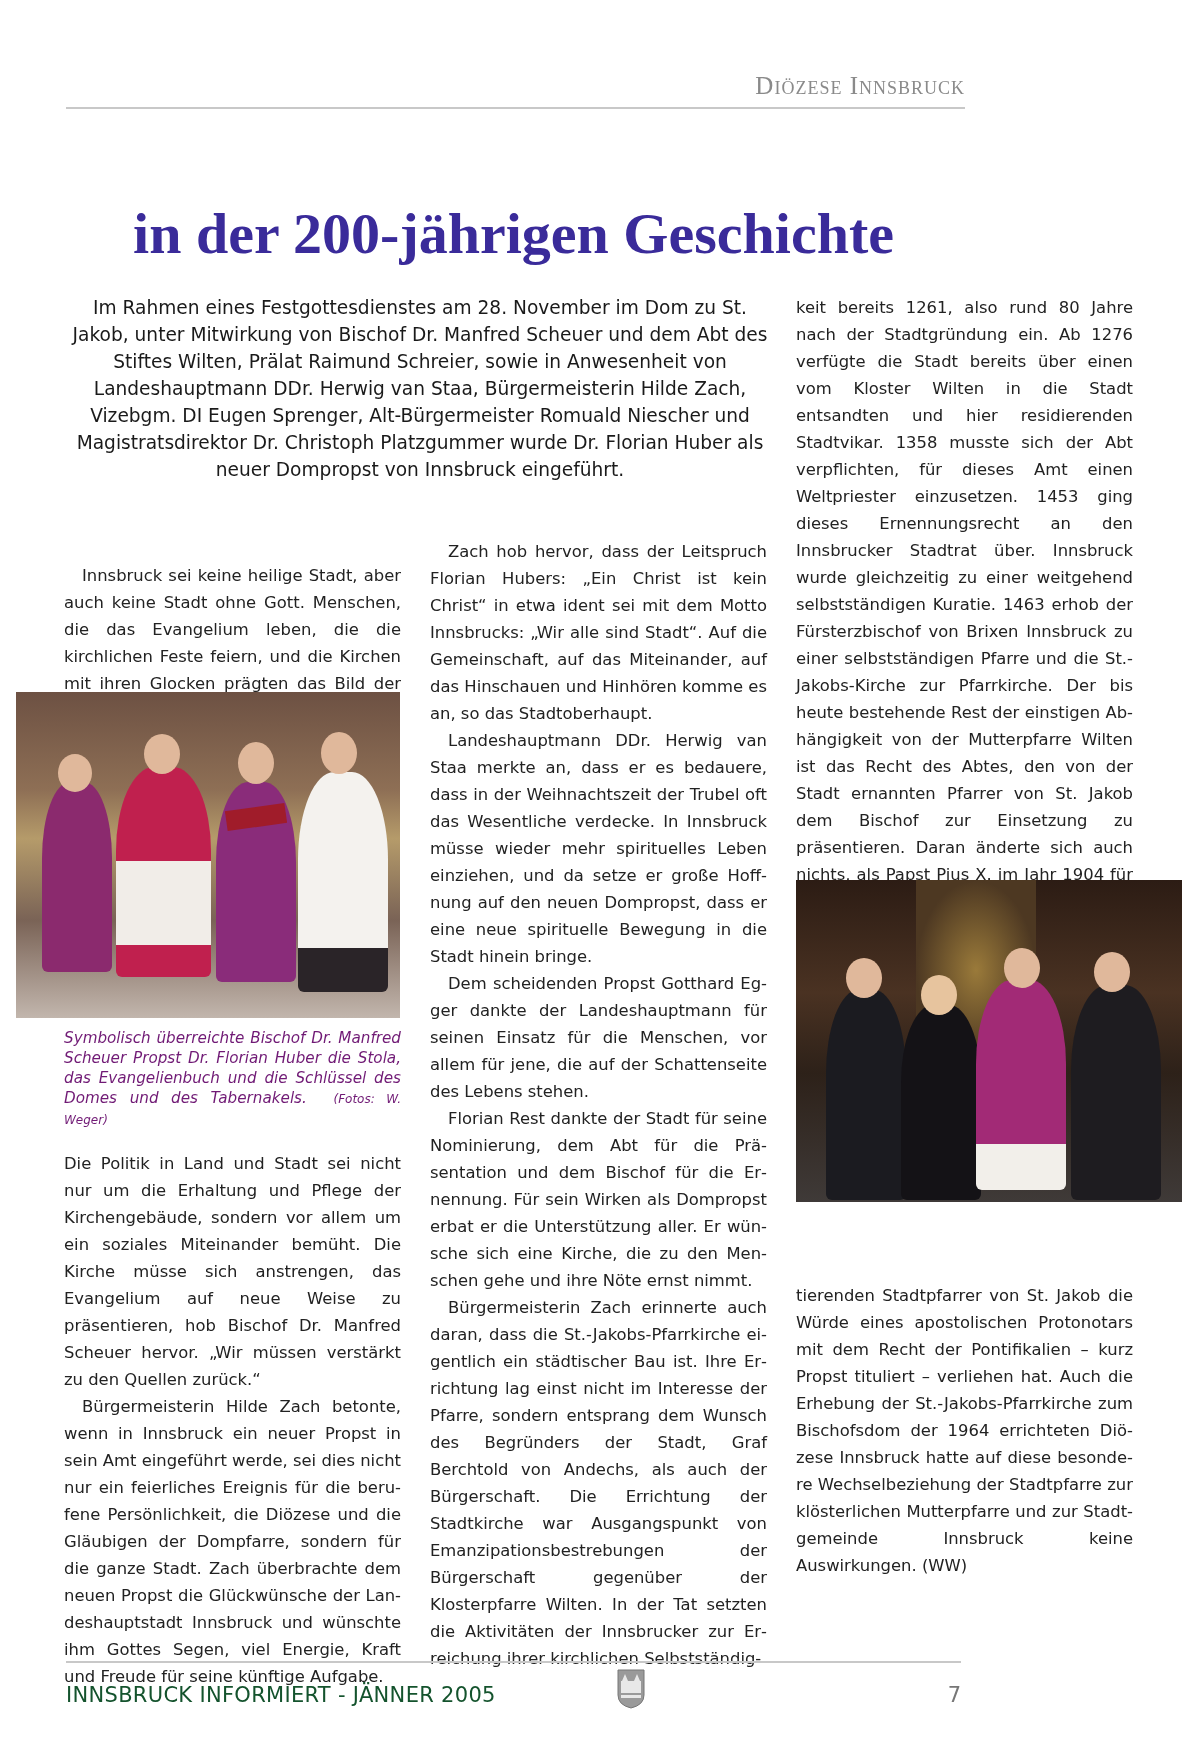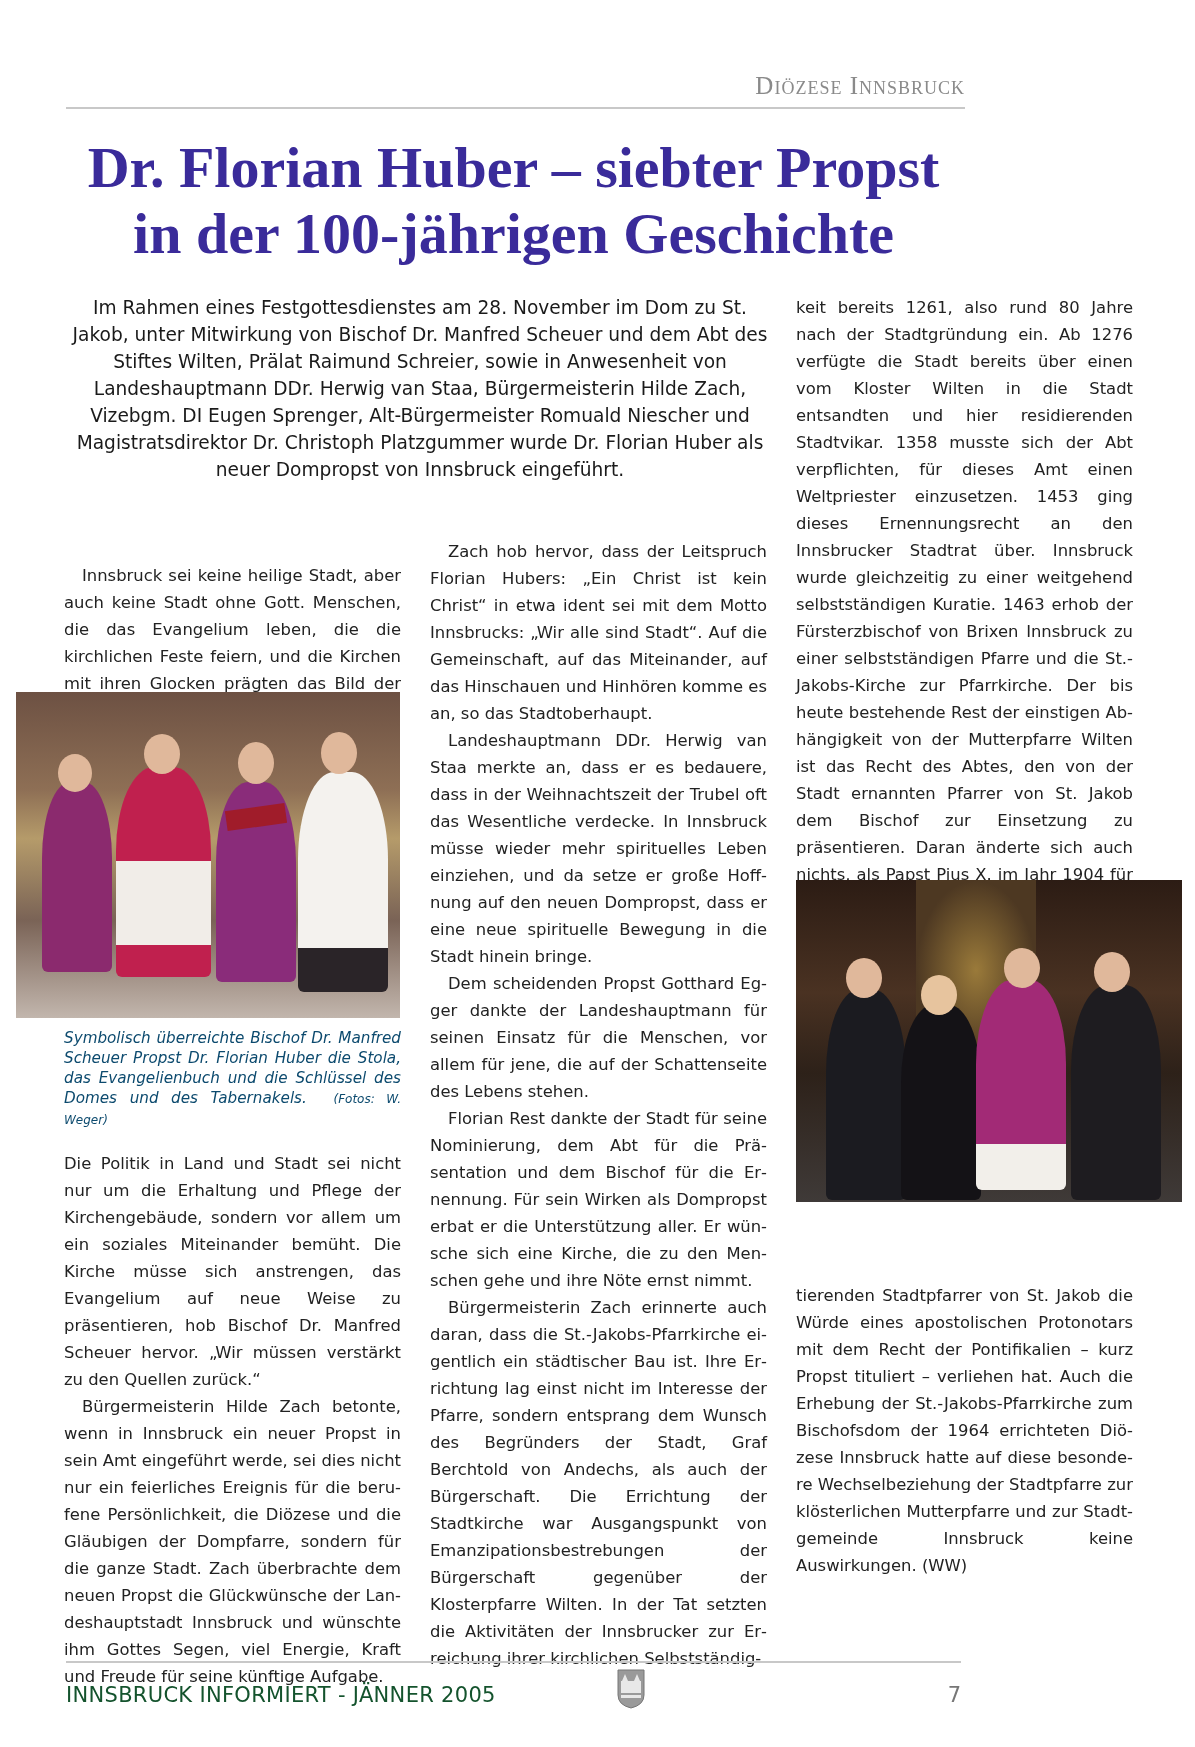--- a/index.html
+++ b/index.html
@@ -32,43 +32,43 @@
 
   .photo { position: absolute; overflow: hidden; }
   #photo1 { left: 16px; top: 692px; width: 384px; height: 326px;
          background: linear-gradient(180deg, #6d5143 0%, #8e6f55 30%, #b59b6a 45%, #7a6356 70%, #c2b6ad 100%); }
   #photo2 { left: 796px; top: 880px; width: 386px; height: 322px;
          background: linear-gradient(180deg, #2c1c14 0%, #4a3222 35%, #2d2119 60%, #3f3a38 100%); }
   .fig { position: absolute; border-radius: 40% 40% 6px 6px; }
   .head { position: absolute; border-radius: 50%; background: #e0b89b; }
 
   .caption { position: absolute; font-family: "DejaVu Sans", sans-serif; font-style: italic;
-         font-size: 15.2px; line-height: 20px; color: #0c4a6e; text-align: justify; margin: 0; }
+         font-size: 15.2px; line-height: 20px; color: #701a75; text-align: justify; margin: 0; }
   #caption1 { left: 64px; width: 337px; top: 1028px; }
   #caption2 { left: 796px; width: 340px; top: 1241px; }
   .credit { font-size: 12px; margin-left: 14px; }
 
   .bottom-rule { position: absolute; left: 66px; right: 66px; top: 1661px; height: 2px; background: #c8c8c8; }
   .footer-title { position: absolute; left: 66px; top: 1683px; font-family: "DejaVu Sans", sans-serif;
          font-size: 21px; color: #14532d; letter-spacing: 0.3px; }
   .footer-page { position: absolute; right: 66px; top: 1683px; font-family: "DejaVu Sans", sans-serif;
          font-size: 21px; color: #777; }
   .crest { position: absolute; left: 617px; top: 1669px; width: 28px; height: 40px; }
 </style>
 </head>
 <body>
 
 <div class="page">
 
   <div class="section-header">Diözese Innsbruck</div>
   <div class="top-rule"></div>
 
   <h1 class="headline">
-    <span>Dr. Florian Huber – siebter Propst</span><br>
-    <span>in der 100-jährigen Geschichte</span>
+    <br>
+    <span>in der 200-jährigen Geschichte</span>
   </h1>
 
   <p class="lead">Im Rahmen eines Festgottesdienstes am 28. November im Dom zu St. Jakob, unter Mitwirkung von Bischof Dr. Manfred Scheuer und dem Abt des Stiftes Wilten, Prälat Raimund Schreier, sowie in Anwesenheit von Landeshauptmann DDr. Herwig van Staa, Bürgermeisterin Hilde Zach, Vizebgm. DI Eugen Sprenger, Alt-Bürgermeister Romuald Niescher und Magistratsdirektor Dr. Christoph Platzgummer wurde Dr. Florian Huber als neuer Dompropst von Innsbruck eingeführt.</p>
 
   <div class="col" id="col1a">
     <p>Innsbruck sei keine heilige Stadt, aber auch keine Stadt ohne Gott. Menschen, die das Evangelium leben, die die kirchli­chen Feste feiern, und die Kirchen mit ihren Glocken prägten das Bild der Stadt.</p>
   </div>
 
   <div class="photo" id="photo1" title="Bischof überreicht Propst Dr. Florian Huber Stola und Evangelienbuch">
     <div class="fig" style="left:26px;top:90px;width:70px;height:190px;background:#8b2a6e;"></div>

